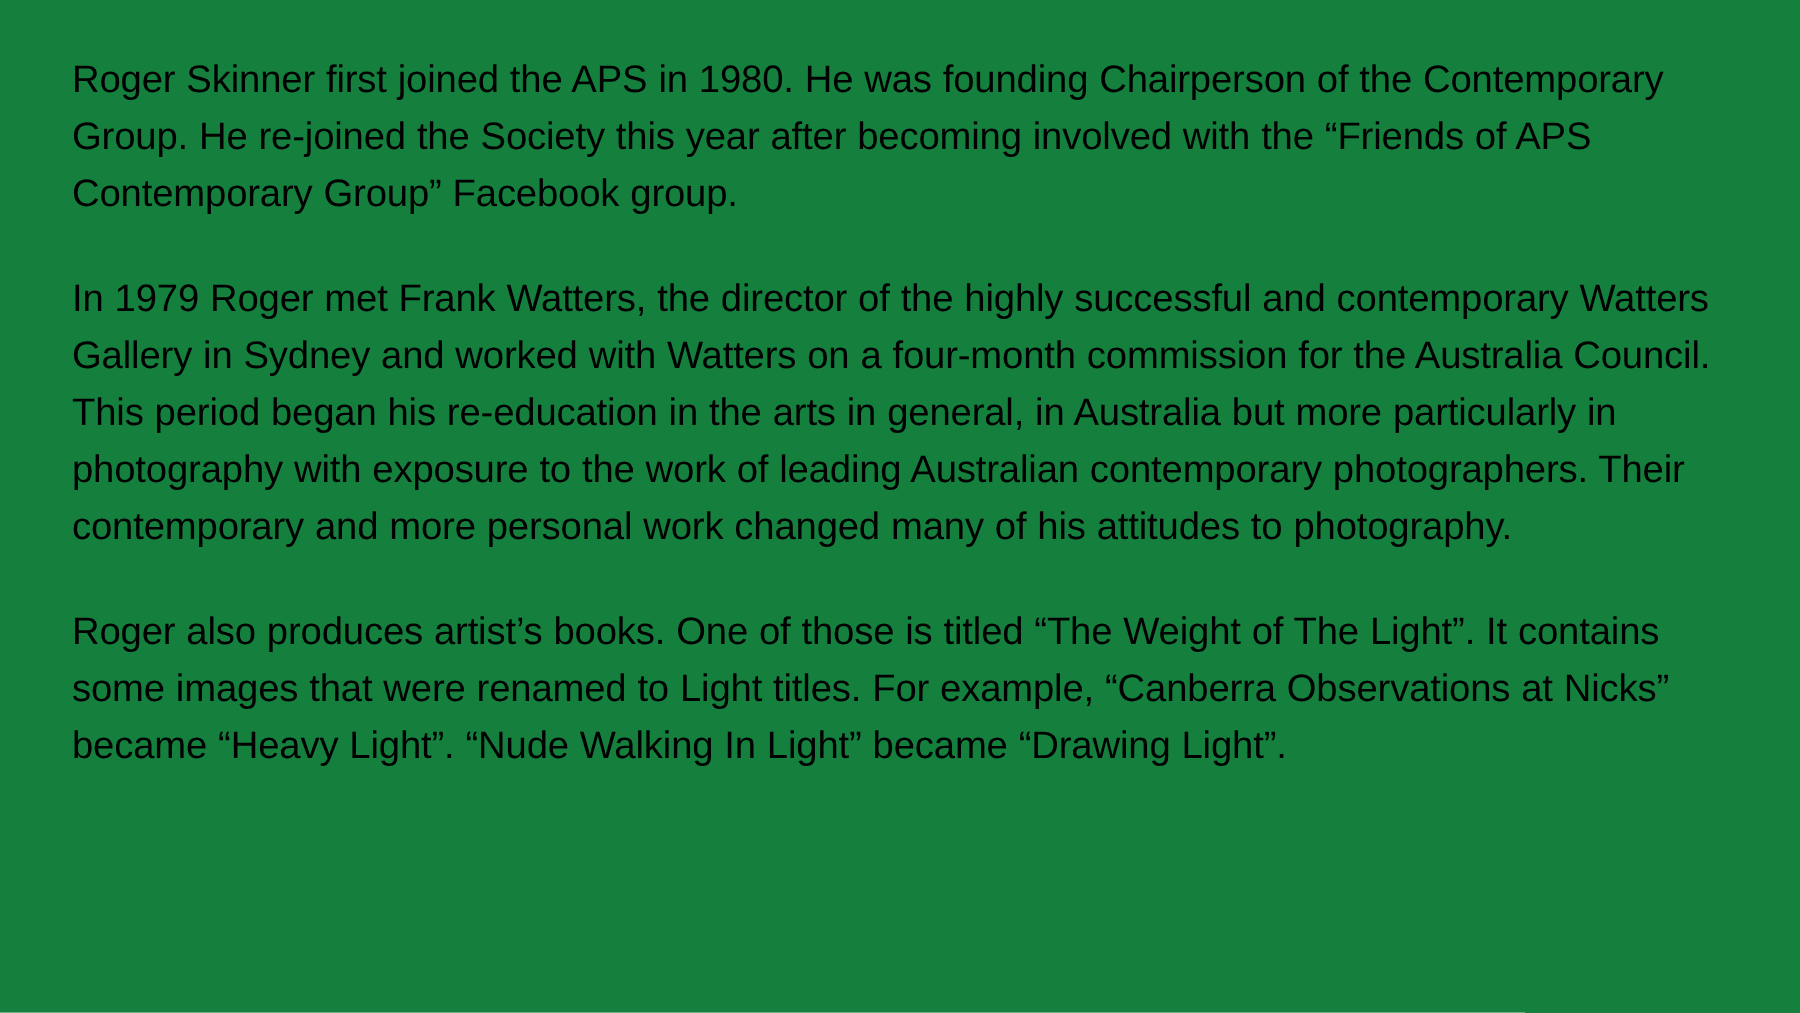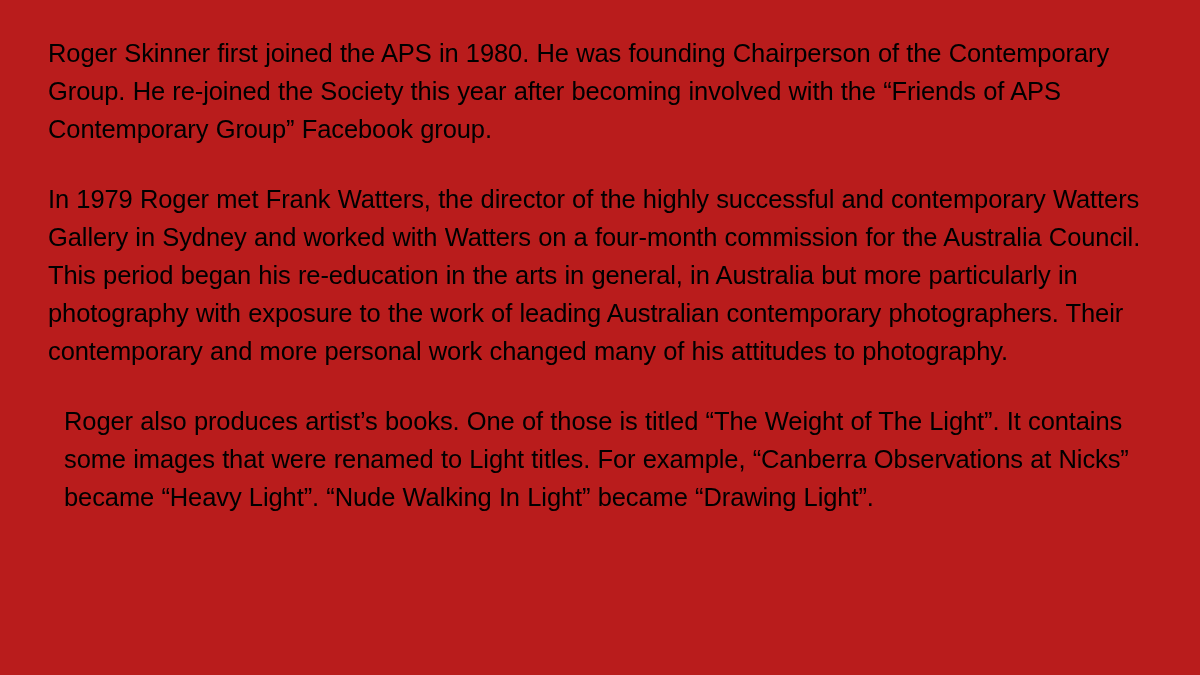--- a/index.html
+++ b/index.html
@@ -12,32 +12,31 @@
     background: #ffffff;
     font-family: "Liberation Sans", sans-serif;
     color: #000000;
     overflow: hidden;
   }
   .page {
     box-sizing: border-box;
     width: 1200px;
     height: 675px;
     padding: 34px 58px 0 48px;
-    background: #b91c1c;
+    background: #15803d;
   }
   .paragraph {
     font-size: 25.5px;
     line-height: 38px;
     letter-spacing: -0.1px;
     margin: 0 0 32px 0;
     word-spacing: 0.3px;
   }
   .paragraph:last-child {
     margin-bottom: 0;
-    margin-left: 16px;
   }
 </style>
 </head>
 <body>
 
 <div class="page">
   <p class="paragraph">Roger Skinner first joined the APS in 1980. He was founding Chairperson of the Contemporary Group. He re-joined the Society this year after becoming involved with the “Friends of APS Contemporary Group” Facebook group.</p>
   <p class="paragraph">In 1979 Roger met Frank Watters, the director of the highly successful and contemporary Watters Gallery in Sydney and worked with Watters on a four-month commission for the Australia Council. This period began his re-education in the arts in general, in Australia but more particularly in photography with exposure to the work of leading Australian contemporary photographers. Their contemporary and more personal work changed many of his attitudes to photography.</p>
   <p class="paragraph">Roger also produces artist’s books. One of those is titled “The Weight of The Light”. It contains some images that were renamed to Light titles. For example, “Canberra Observations at Nicks” became “Heavy Light”. “Nude Walking In Light” became “Drawing Light”.</p>
 </div>

